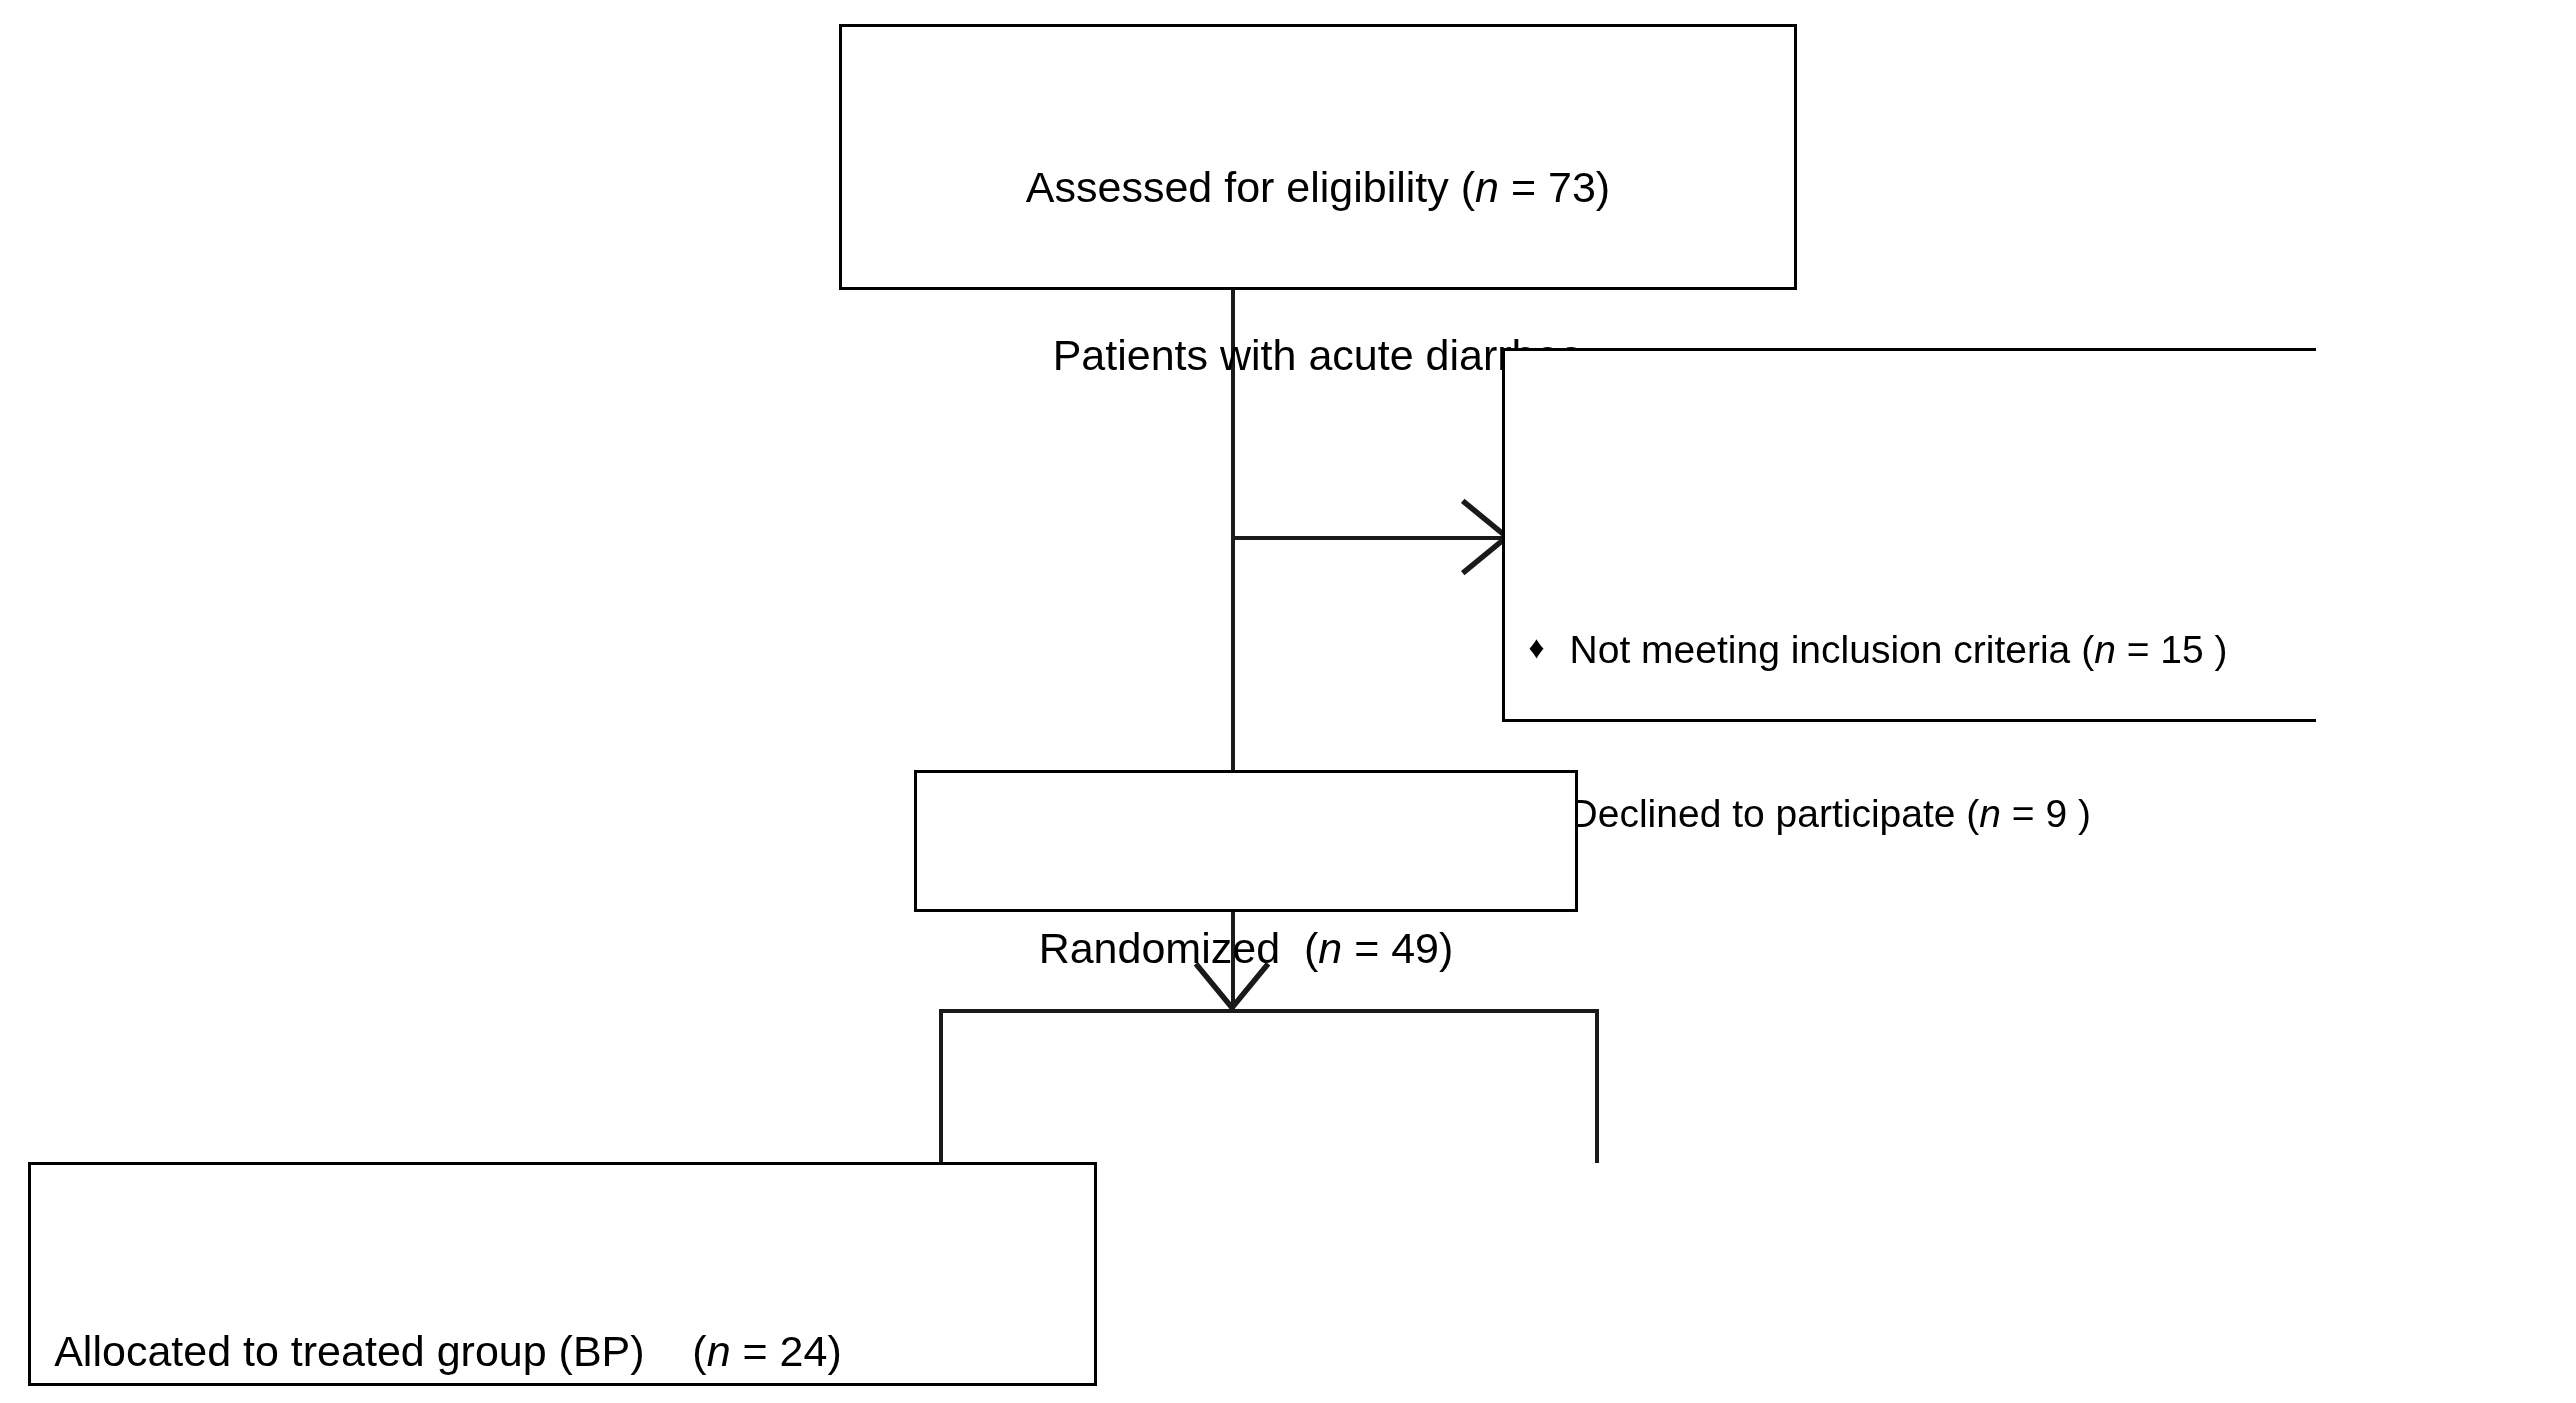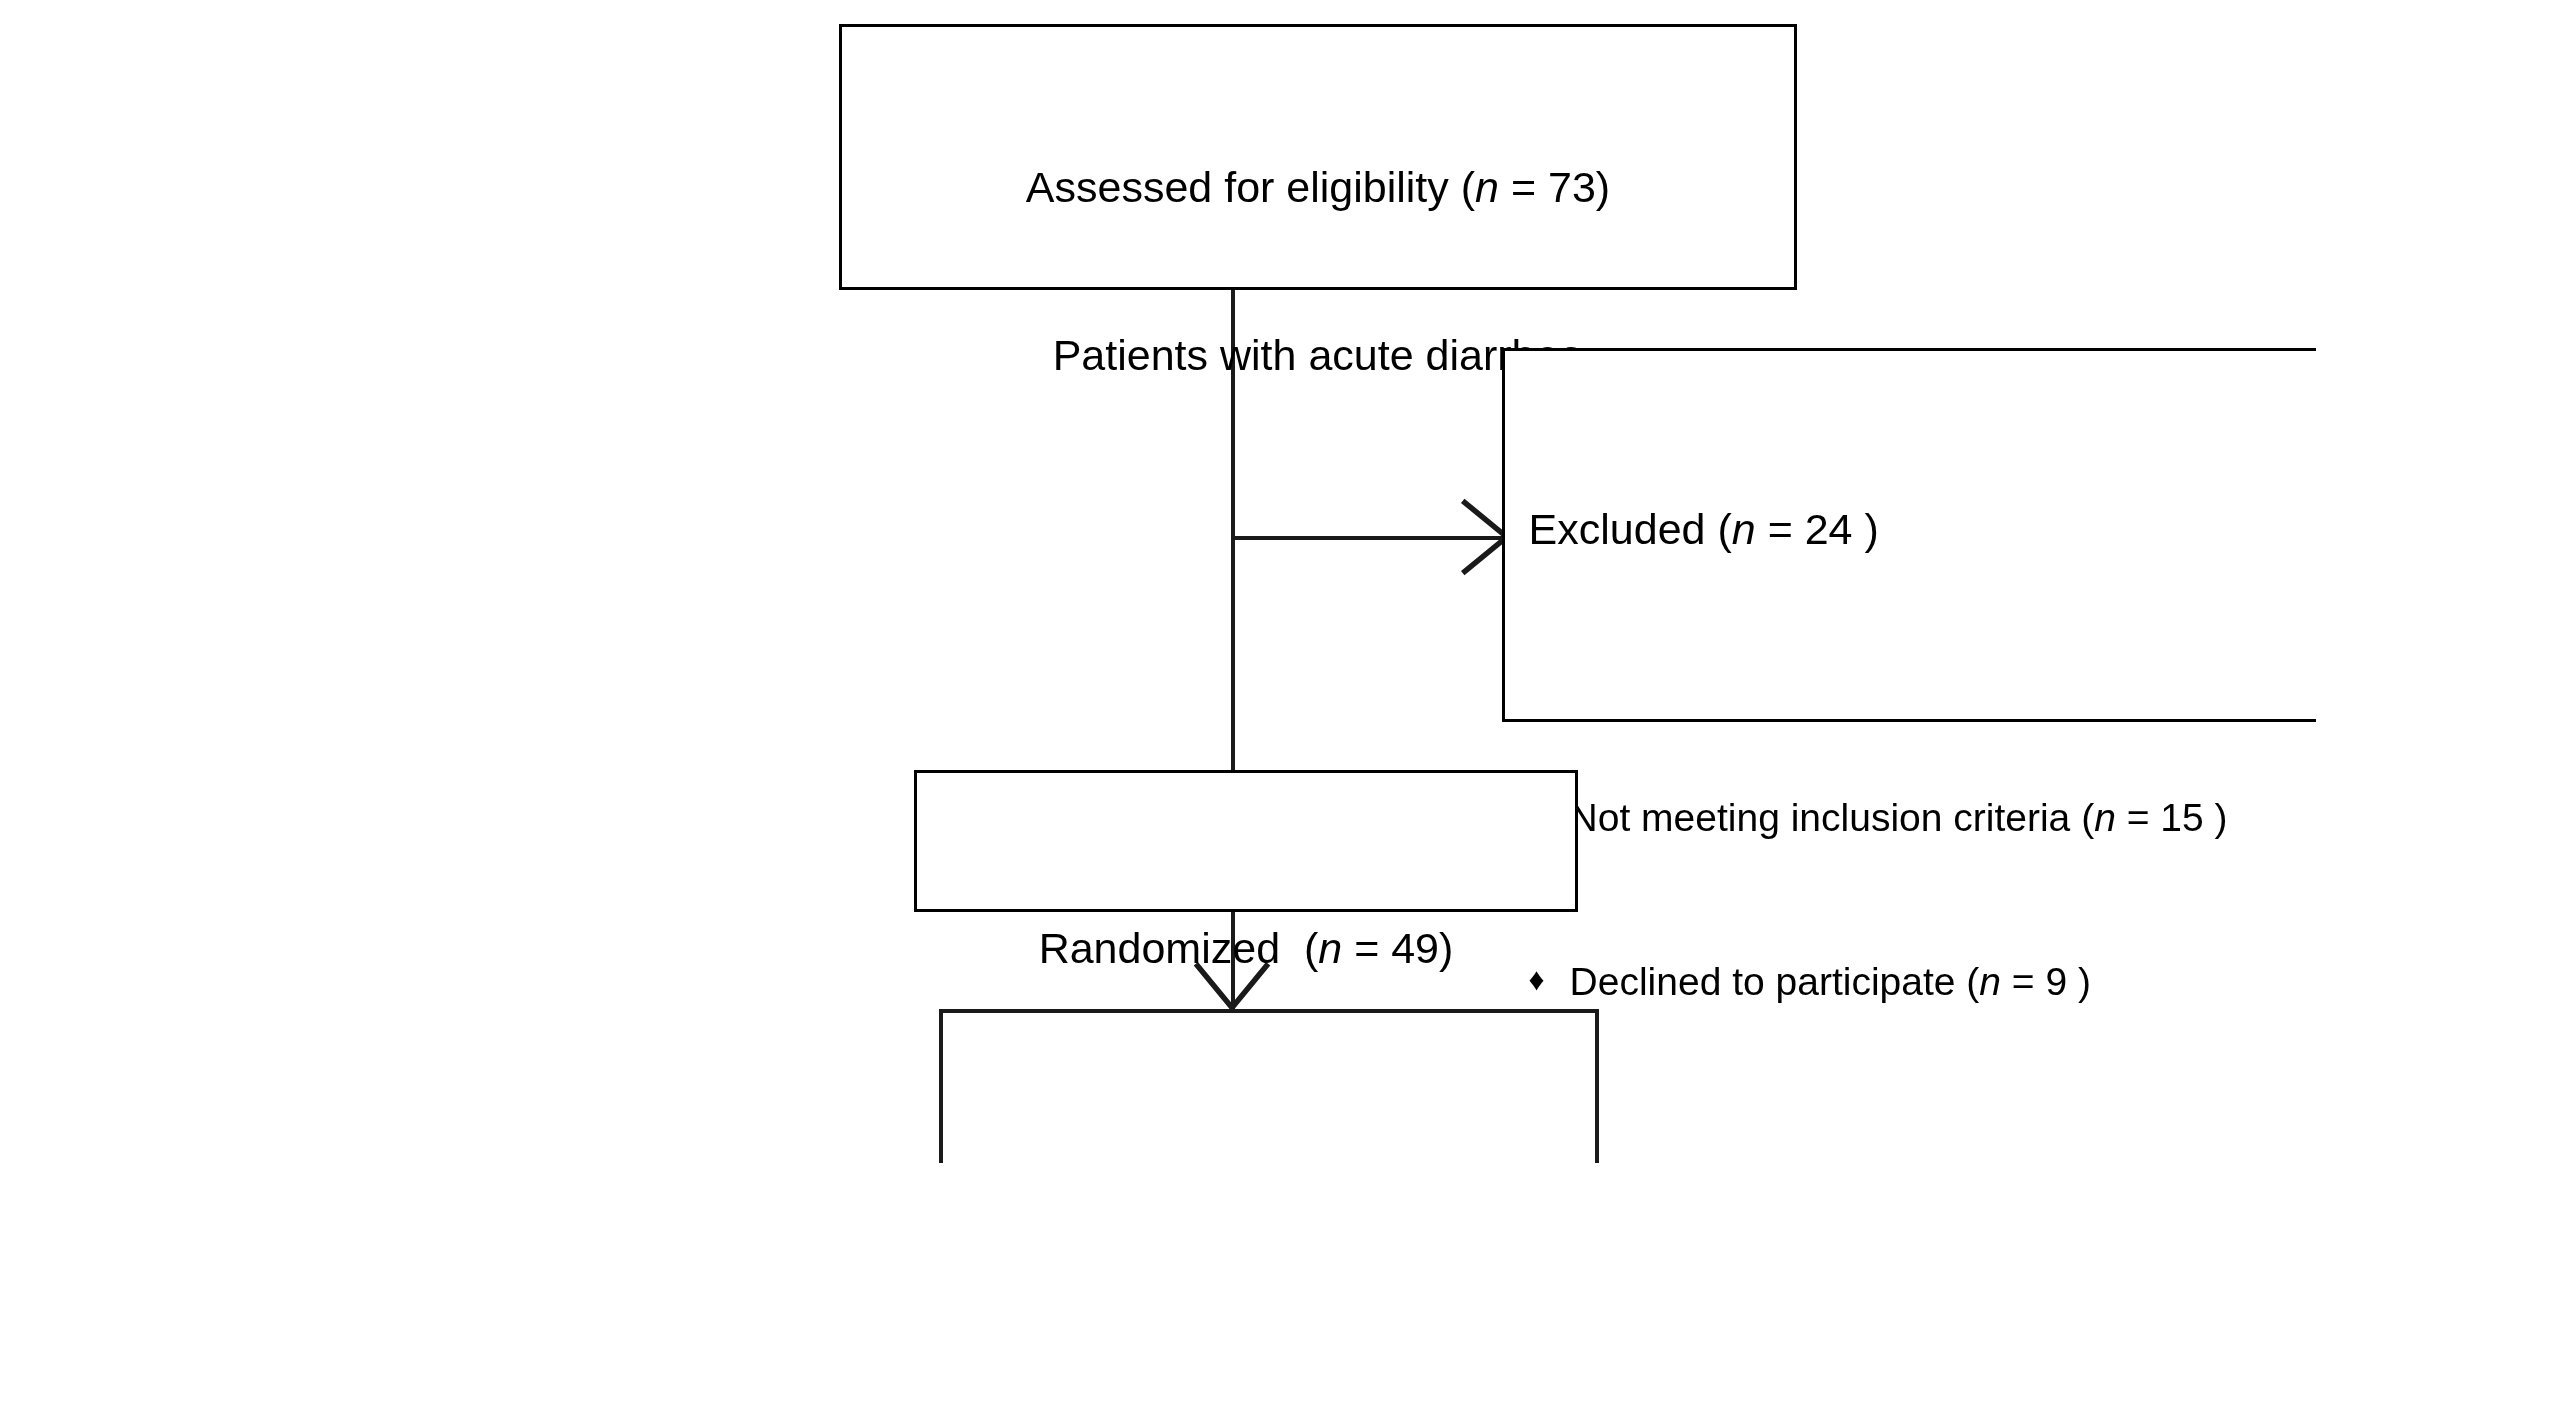--- a/index.html
+++ b/index.html
@@ -222,36 +222,40 @@
 
   <div class="node" id="node-assessed">
     <div class="node-text center-text">
       <div>Assessed for eligibility (<em class="n-italic">n</em> = 73)</div>
       <div>Patients with acute diarrhea</div>
     </div>
   </div>
 
   <div class="node" id="node-excluded">
     <div class="node-text left-text">
-      <div>Excluded (<em class="n-italic">n</em> = 24 )</div>
       <ul class="bullet-list">
         <li class="bullet-row">
           <span class="bullet-glyph">♦</span>
           <span class="bullet-label">Not meeting inclusion criteria (<em class="n-italic">n</em> = 15 )</span>
         </li>
         <li class="bullet-row">
           <span class="bullet-glyph">♦</span>
           <span class="bullet-label">Declined to participate (<em class="n-italic">n</em> = 9 )</span>
         </li>
       </ul>
     </div>
   </div>
 
   <div class="node" id="node-randomized">
     <div class="node-text center-text">
       <div>Randomized  (<em class="n-italic">n</em> = 49)</div>
     </div>
   </div>
 
+  <div class="node" id="node-treated">
+    <div class="node-text left-text">
+      <div>Allocated to treated group (BP)    (<em class="n-italic">n</em> = 24)</div>
+    </div>
+  </div>
 
 
 </div>
 
 
 </body></html>

